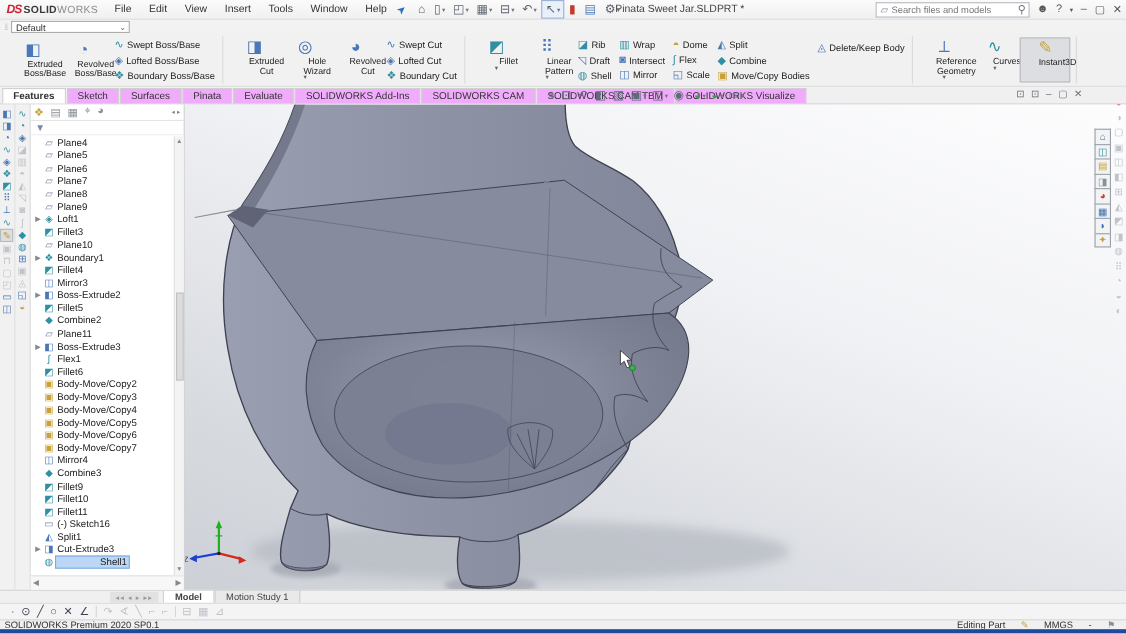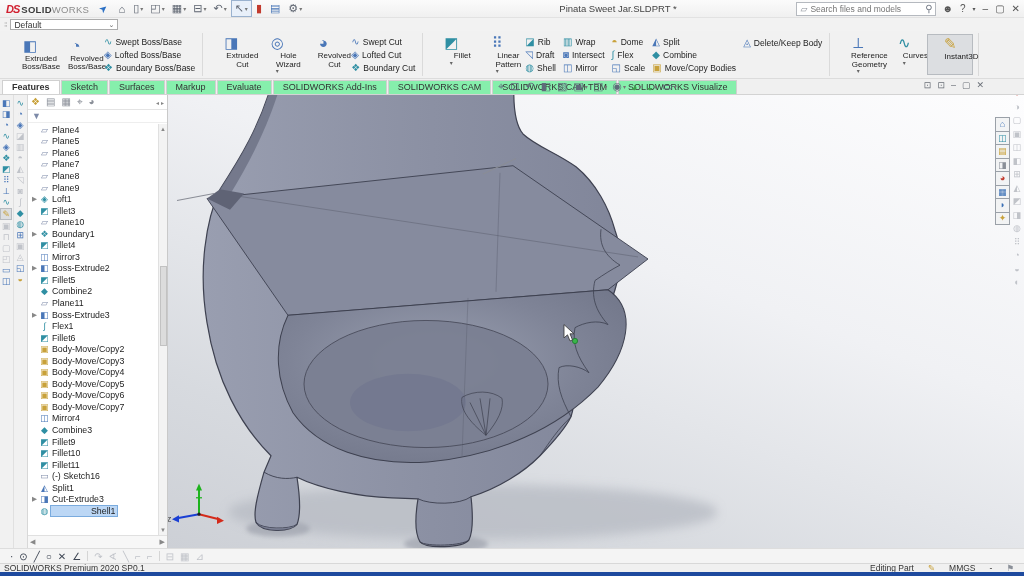--- a/index.html
+++ b/index.html
@@ -47,21 +47,21 @@
   .bigbtn.active { background:#dcdee1; border:1px solid #b7bbc0; }
   .stack { display:flex; flex-direction:column; justify-content:center; gap:2px; }
   .stackbtn { display:flex; align-items:center; gap:3px; padding:0 2px; white-space:nowrap; cursor:default; }
   .stackbtn .sic { font-size:10px; }
   .stackbtn .slbl { font-size:8.5px; color:#222; }
   .ic-b { color:#4a77b8; } .ic-t { color:#2f8fa3; } .ic-g { color:#c8a13a; }
   .ic-p { color:#7d8aa8; } .ic-grey { color:#8a8f98; } .faded { color:#c0c3c9; }
 
   
   .tabrow { height:16px; background:#f0f0f0; display:flex; align-items:flex-end; padding-left:2px; position:relative; border-bottom:1px solid #d3d3d3; }
-  .rtab { font-size:9px; color:#333; background:#86efac; border:1px solid #d0d0d0; border-bottom:none; padding:1px 9px 2px; margin-right:1px; white-space:nowrap; cursor:default; }
+  .rtab { font-size:9px; color:#333; background:#f0abfc; border:1px solid #d0d0d0; border-bottom:none; padding:1px 9px 2px; margin-right:1px; white-space:nowrap; cursor:default; }
   .rtab.active { background:#fff; font-weight:bold; }
   .hud { position:absolute; left:498px; top:1px; display:flex; align-items:center; gap:5px; }
   .hud-ic { font-size:11px; color:#5f6b7a; display:flex; align-items:center; }
   .hud-ic .dd { font-size:6px; color:#777; margin-left:1px; }
   .hud-ic.colored { color:#3f9e4d; }
   .docctl { position:absolute; right:40px; top:1px; display:flex; gap:6px; color:#6a6f77; font-size:9px; }
 
   
   .main { flex:1; display:flex; min-height:0; position:relative; }
   .lefttools { width:28px; background:#f1f1f1; border-right:1px solid #d8d8d8; display:flex; }
@@ -116,20 +116,30 @@
 <body>
 
 <div class="col">
 
   <div class="menubar">
     <div class="logo">
       <span class="mark">DS</span>
       <span class="b1">SOLID</span>
       <span class="b2">WORKS</span>
     </div>
+    <div class="menus">
+
+    <span class="menu-item">File</span>
+        <span class="menu-item">Edit</span>
+        <span class="menu-item">View</span>
+        <span class="menu-item">Insert</span>
+        <span class="menu-item">Tools</span>
+        <span class="menu-item">Window</span>
+        <span class="menu-item">Help</span>
+      </div>
     <span class="pin">➤</span>
     <div class="qa">
 
         <span class="qa-btn">
           <span>⌂</span>
           <span class="dd"></span>
         </span>
 
         <span class="qa-btn">
           <span>▯</span>
@@ -381,21 +391,21 @@
         </div>
     </div>
   </div>
 
   <div class="tabrow">
     <div style="display:flex;align-items:flex-end">
 
     <span class="rtab active">Features</span>
         <span class="rtab">Sketch</span>
         <span class="rtab">Surfaces</span>
-        <span class="rtab">Markup</span>
+        <span class="rtab">Pinata</span>
         <span class="rtab">Evaluate</span>
         <span class="rtab">SOLIDWORKS Add-Ins</span>
         <span class="rtab">SOLIDWORKS CAM</span>
         <span class="rtab">SOLIDWORKS CAM TBM</span>
         <span class="rtab">SOLIDWORKS Visualize</span>
       </div>
     <div class="hud">
 
         <span class="hud-ic">
           <span>⌖</span>
@@ -897,20 +907,25 @@
           <span class="rs-ic faded">◨</span>
           <span class="rs-ic faded">◍</span>
           <span class="rs-ic faded">⠿</span>
           <span class="rs-ic faded">◔</span>
           <span class="rs-ic faded">◒</span>
           <span class="rs-ic faded">◐</span>
         </div>
     </div>
   </div>
 
+  <div class="bottomtabs">
+    <span class="bt-nav">◂◂ ◂ ▸ ▸▸</span>
+    <span class="btab active">Model</span>
+    <span class="btab">Motion Study 1</span>
+  </div>
 
   <div class="sketchbar">
 
   <span class="skic">·</span>
       <span class="skic">⊙</span>
       <span class="skic">╱</span>
       <span class="skic">○</span>
       <span class="skic">✕</span>
       <span class="skic">∠</span>
       <span class="skic sep"></span>

